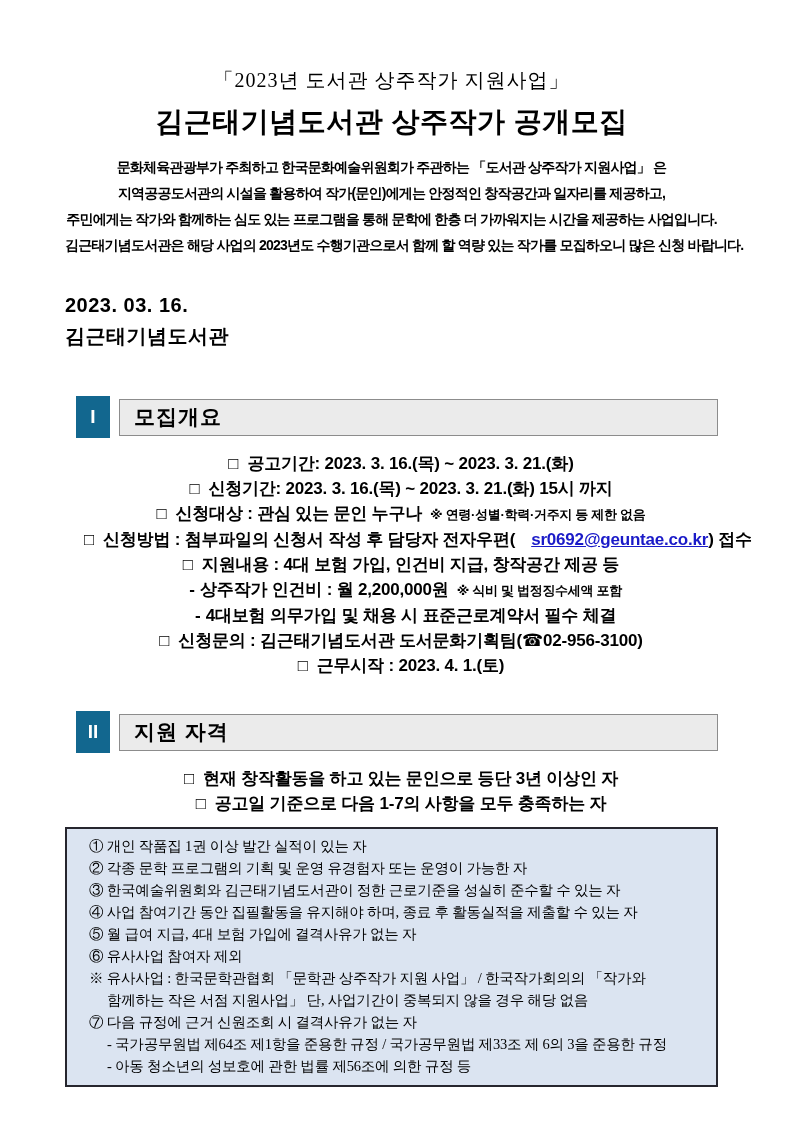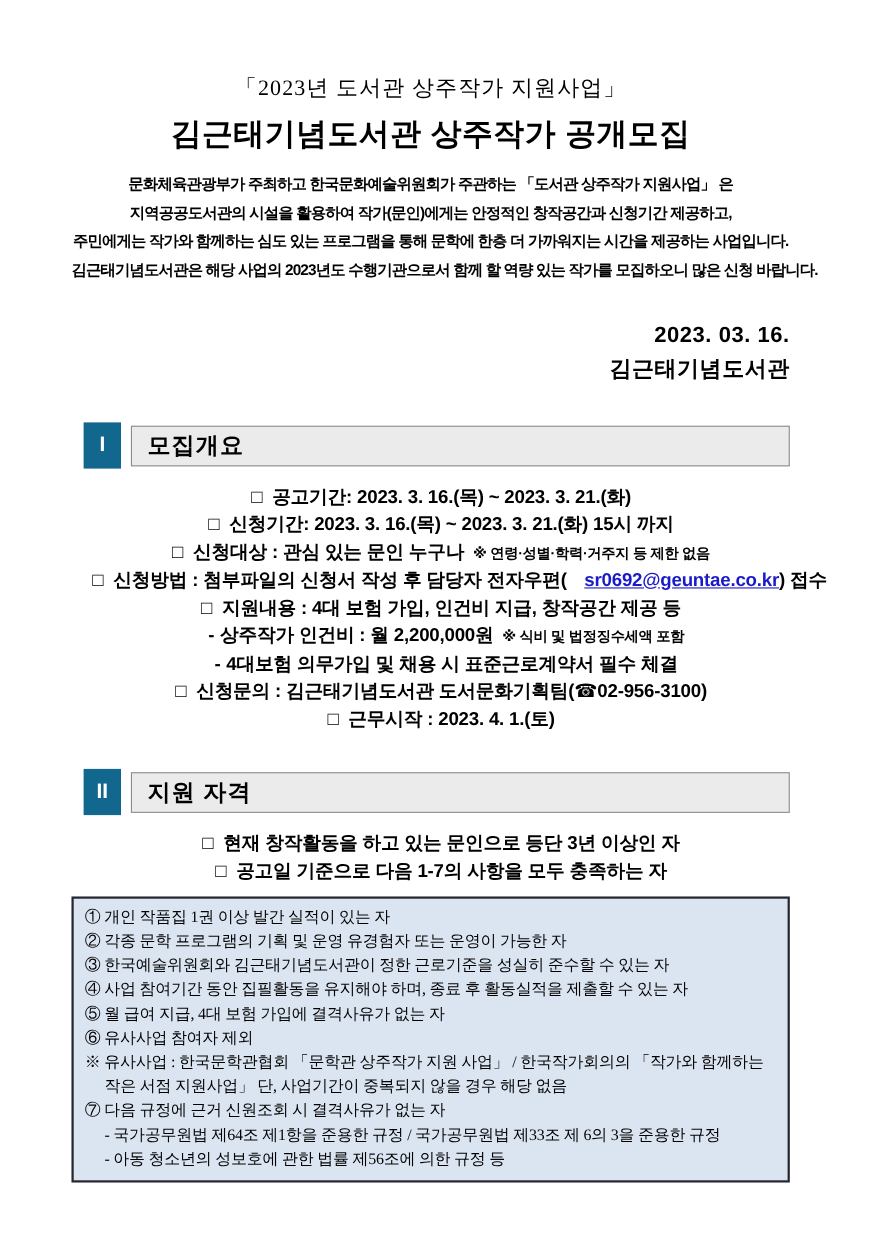--- a/index.html
+++ b/index.html
@@ -27,23 +27,23 @@
     text-align:center;
     font-size:28px; font-weight:800; line-height:34px; letter-spacing:0.5px;
     margin-bottom:15px;
   }
   .intro { margin-bottom:32px; }
   .intro-line {
     text-align:center; white-space:nowrap;
     font-weight:700; font-size:14px; line-height:26px; letter-spacing:-0.8px;
   }
   .dateblock {
-    text-align:right;
+    text-align:left;
     font-weight:700; font-size:20px; line-height:31px; letter-spacing:0.5px;
-    margin-bottom:32px;
+    margin-bottom:44px;
   }
   
   .sec-header {
     display:flex; align-items:center; gap:9px;
     height:42px; margin-left:11px; margin-bottom:13px;
   }
   .sec-num {
     width:34px; height:42px; flex:0 0 34px;
     background:var(--accent, #12678F);
     color:#fff; font-size:19px; font-weight:700;
@@ -66,39 +66,39 @@
   .item.sub .bullet { width:16px; }
   .item .note { font-size:13px; margin-left:8px; letter-spacing:-0.3px; }
   .item a.email {
     color:var(--link, #1A1AC8);
     text-decoration:underline; cursor:pointer;margin-left:16px;
   }
   
   .qual-box {
     border:2px solid var(--qual-border, #26262E);
     background:var(--qual-bg, #DBE4F1);
-    padding:6px 10px 8px 10px;
+    padding:6px 10px 8px 22px;
     font-family:"Liberation Serif","DejaVu Serif",serif;
     font-size:14.5px; line-height:22px; letter-spacing:-0.2px;
     word-break:keep-all;
   }
   .qual-item.hang { padding-left:18px; text-indent:-18px; }
   .qual-item.dash { padding-left:6px;margin-left:12px; }
 </style>
 <title>김근태기념도서관 상주작가 공개모집</title></head>
 <body>
 
 <div class="page">
 
   <div class="subtitle">「2023년 도서관 상주작가 지원사업」</div>
   <div class="doc-title">김근태기념도서관 상주작가 공개모집</div>
 
   <div class="intro">
     <div class="intro-line">문화체육관광부가 주최하고 한국문화예술위원회가 주관하는 「도서관 상주작가 지원사업」 은</div>
-    <div class="intro-line">지역공공도서관의 시설을 활용하여 작가(문인)에게는 안정적인 창작공간과 신청기간 제공하고,</div>
+    <div class="intro-line">지역공공도서관의 시설을 활용하여 작가(문인)에게는 안정적인 창작공간과 일자리를 제공하고,</div>
     <div class="intro-line">주민에게는 작가와 함께하는 심도 있는 프로그램을 통해 문학에 한층 더 가까워지는 시간을 제공하는 사업입니다.</div>
     <div class="intro-line">김근태기념도서관은 해당 사업의 2023년도 수행기관으로서 함께 할 역량 있는 작가를 모집하오니 많은 신청 바랍니다.</div>
   </div>
 
   <div class="dateblock">
     <div>2023. 03. 16.</div>
     <div>김근태기념도서관</div>
   </div>
 
   <div class="sec-header">

